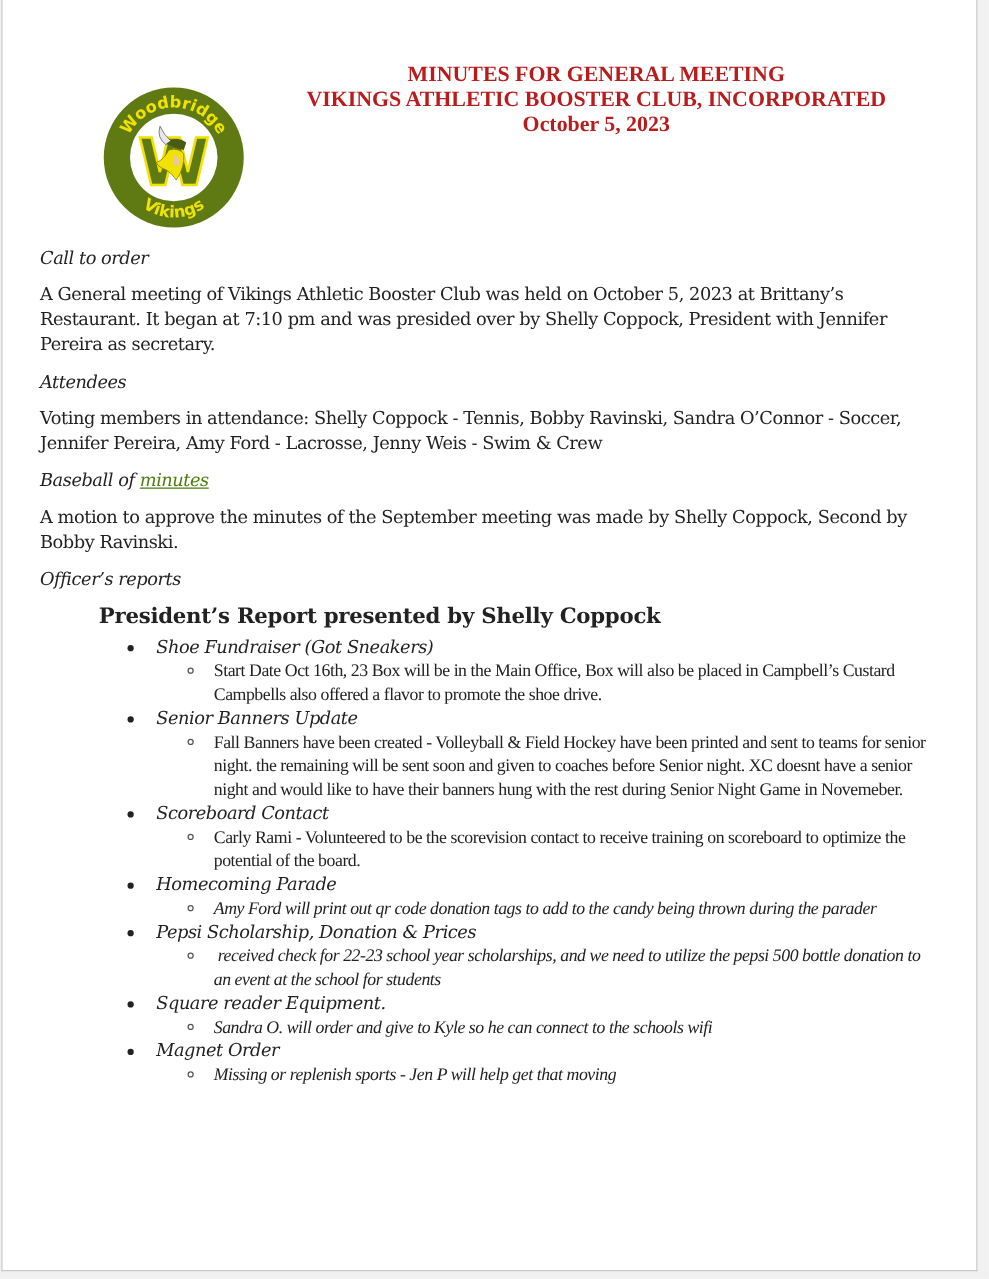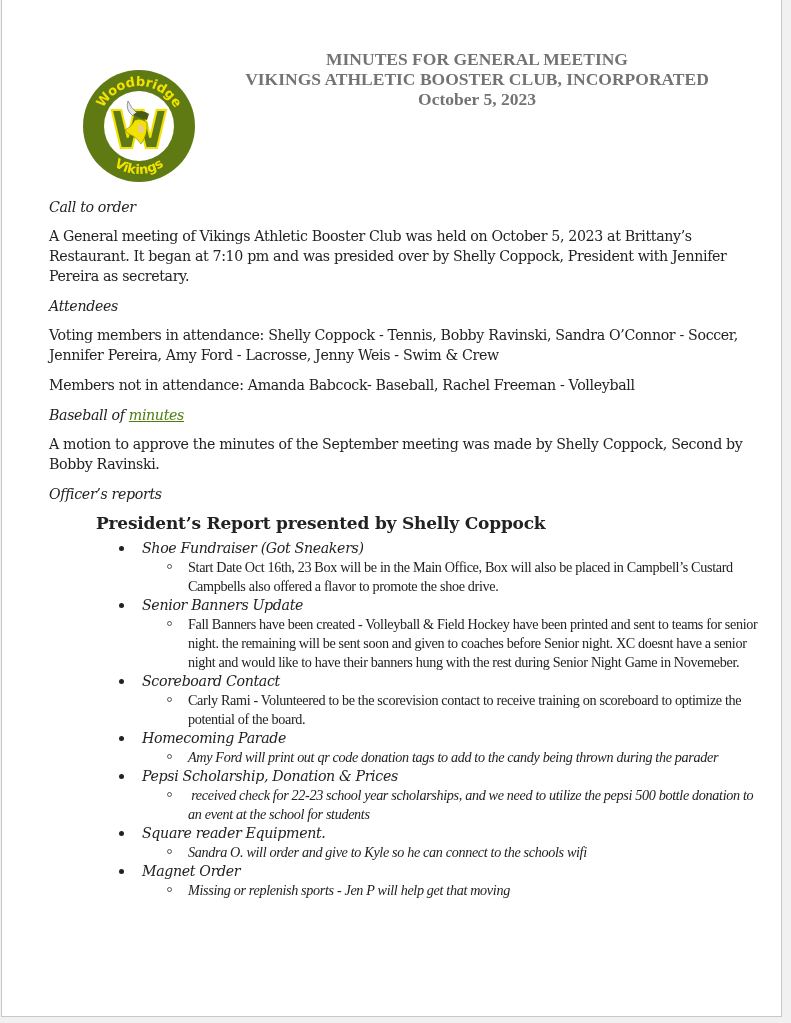--- a/index.html
+++ b/index.html
@@ -33,28 +33,28 @@
       height: 116px;
     }
     .header {
       position: absolute;
       left: 200px;
       top: 49px;
       width: 550px;
       text-align: center;
       font-family: "Liberation Serif", "DejaVu Serif", serif;
       font-weight: bold;
-      color: #737373;
+      color: #b91c1c;
       font-size: 17.5px;
       line-height: 20px;
     }
     .header div { white-space: nowrap; }
     .body-text {
       position: absolute;
-      left: 47px;
+      left: 30px;
       top: 197px;
       width: 715px;
       font-family: "DejaVu Serif", "Liberation Serif", serif;
       font-size: 14.2px;
       color: #222;
       letter-spacing: -0.35px;
     }
     .body-text p {
       margin: 0;
       line-height: 20px;
@@ -157,21 +157,20 @@
     <div>VIKINGS ATHLETIC BOOSTER CLUB, INCORPORATED</div>
     <div>October 5, 2023</div>
   </div>
 
   <div class="body-text">
     <p class="h-ital">Call to order</p>
     <p class="para">A General meeting of Vikings Athletic Booster Club was held on October 5, 2023 at Brittany’s Restaurant. It began at 7:10 pm and was presided over by Shelly Coppock, President with Jennifer Pereira as secretary.</p>
 
     <p class="h-ital">Attendees</p>
     <p class="para">Voting members in attendance: Shelly Coppock - Tennis, Bobby Ravinski,  Sandra O’Connor - Soccer, Jennifer Pereira, Amy Ford - Lacrosse, Jenny Weis - Swim &amp; Crew</p>
-    <p class="para">Members not in attendance: Amanda Babcock- Baseball, Rachel Freeman - Volleyball</p>
 
     <p class="h-ital"><span>Baseball of </span><a class="minutes-link" href="#">minutes</a></p>
     <p class="para">A motion to approve the minutes of the September meeting was made by Shelly Coppock, Second by Bobby Ravinski.</p>
 
     <p class="h-ital">Officer’s reports</p>
     <p class="report-heading">President’s Report presented by Shelly Coppock</p>
 
     <ul class="topics">
       <li>
         <span class="bullet"></span>

